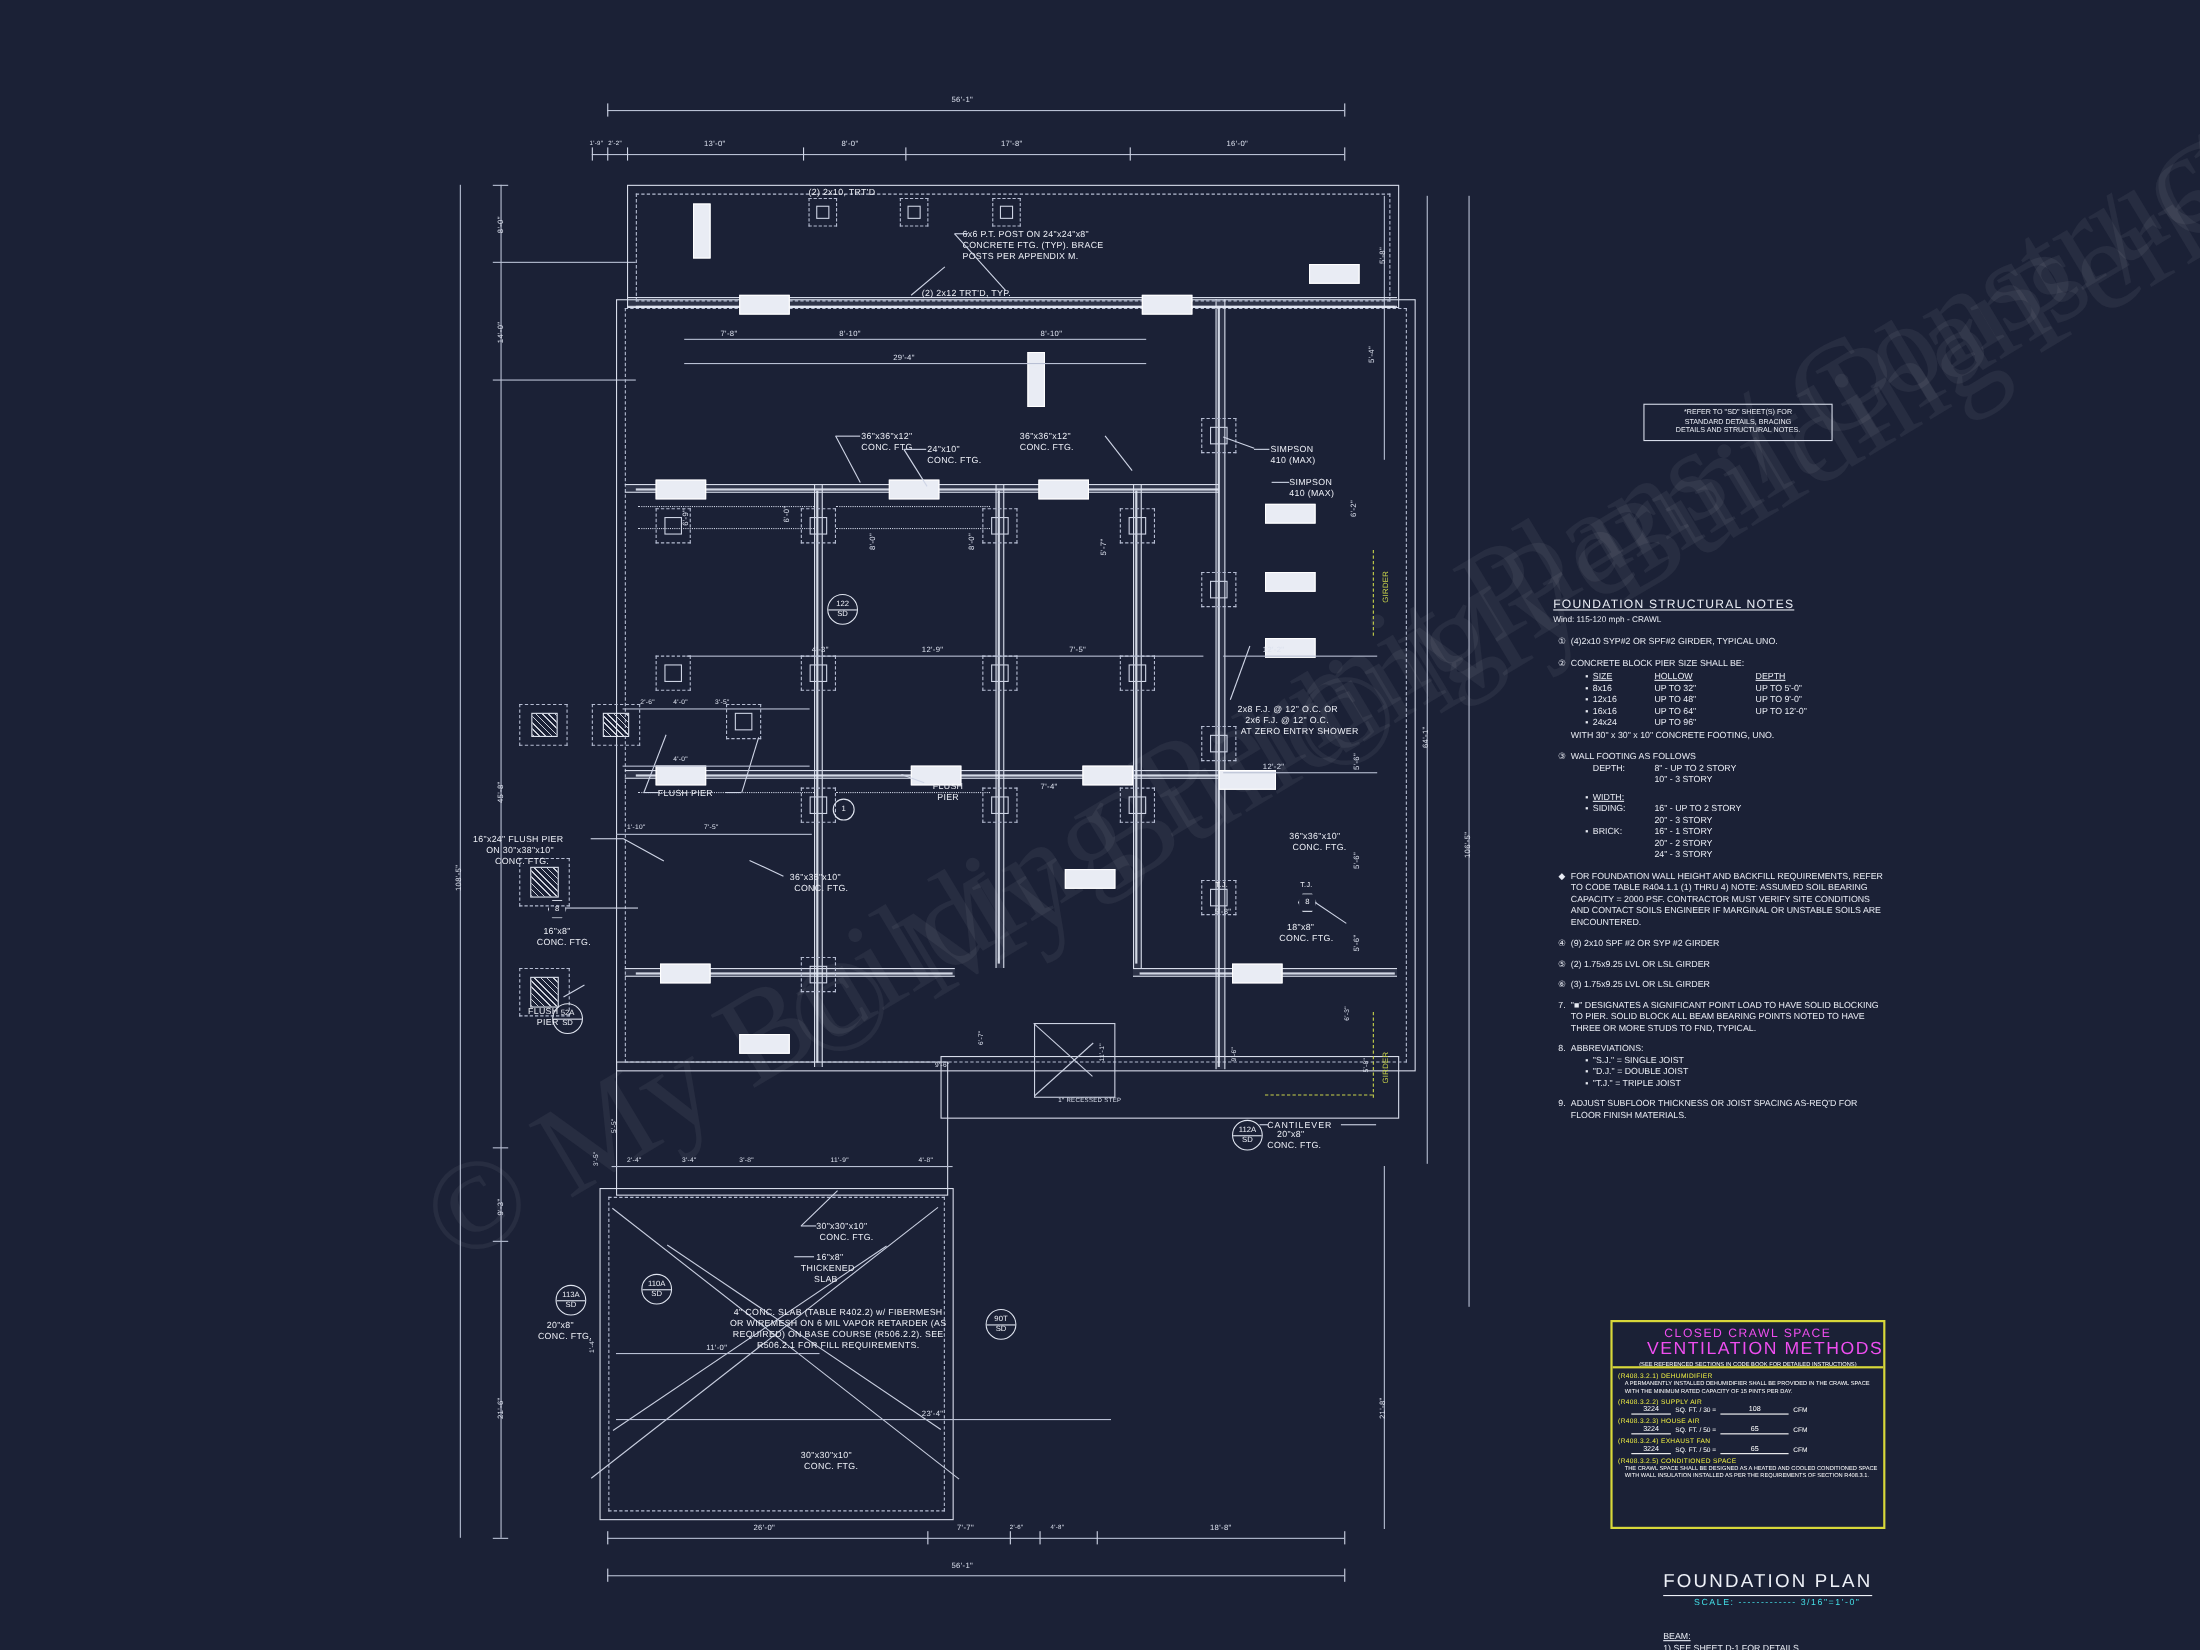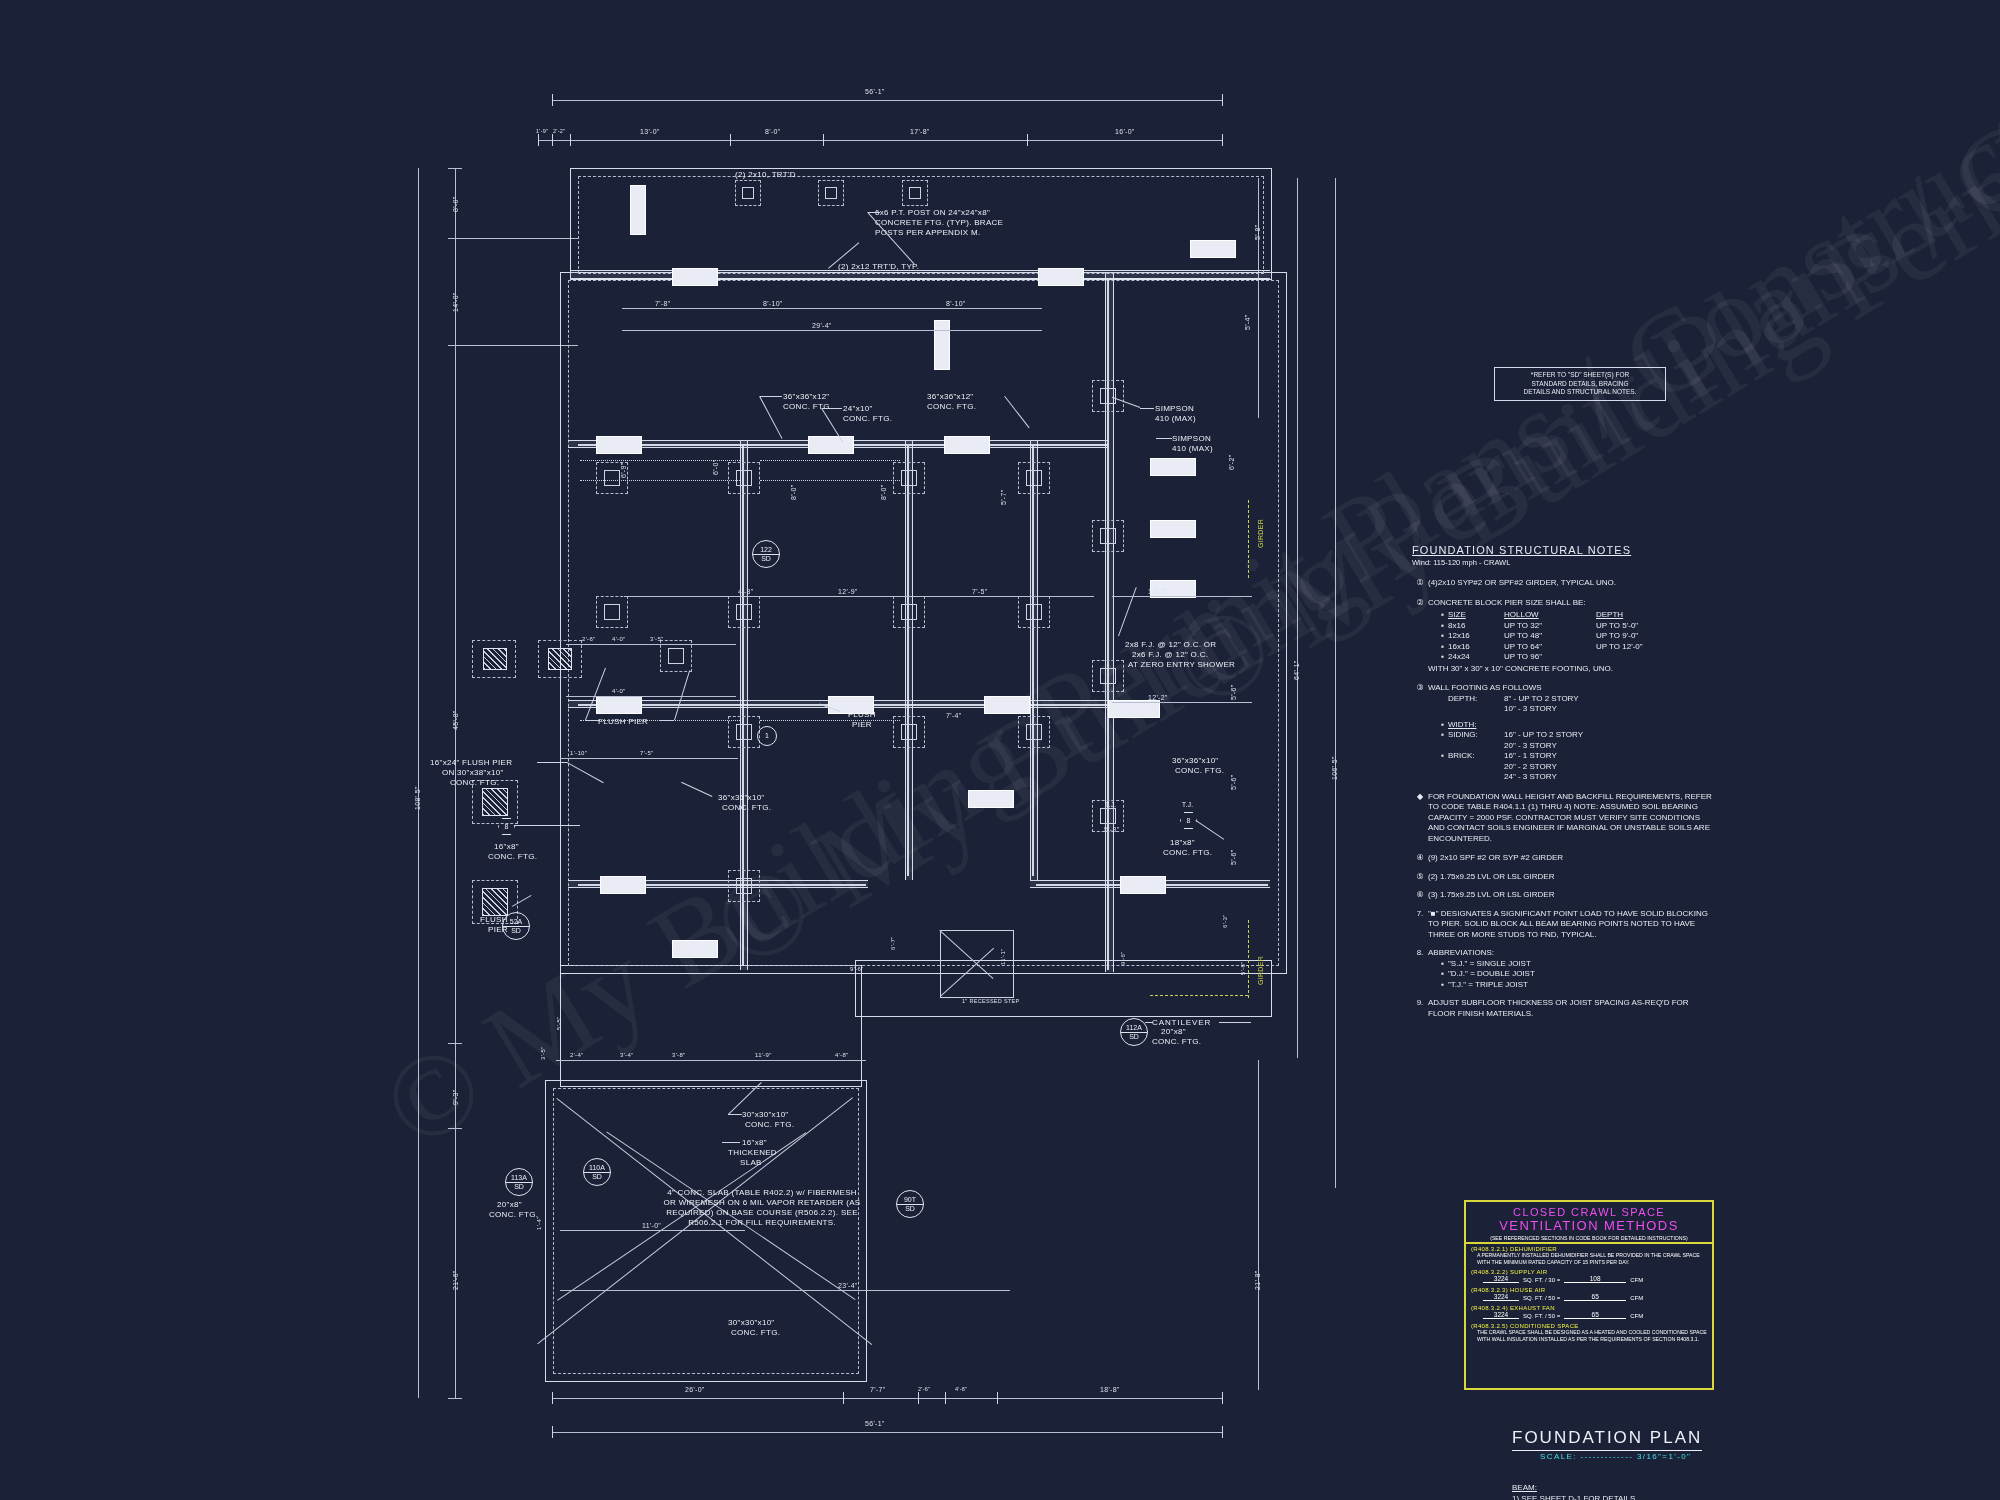--- a/index.html
+++ b/index.html
@@ -633,21 +633,21 @@
     </div>
     <div class="row" style="margin-top:8px;">
       <div class="num">9.</div>
       <div class="body" style="width:250px;">ADJUST SUBFLOOR THICKNESS OR JOIST SPACING AS-REQ'D FOR FLOOR FINISH MATERIALS.</div>
     </div>
   </div>
 
 
   <div class="ybox" style="left:1464px;top:1200px;width:246px;height:186px;">
     <div class="ytitle" style="font-size:11px;margin-top:4px;">CLOSED CRAWL SPACE</div>
-    <div class="ytitle" style="font-size:13px;">VENTILATION METHODS</div>
+    <div class="ytitle" style="font-size:16px;text-align:right;">VENTILATION METHODS</div>
     <div style="color:#fff;font-size:5.2px;text-align:center;margin-top:2px;">(SEE REFERENCED SECTIONS IN CODE BOOK FOR DETAILED INSTRUCTIONS)</div>
     <div class="ysep" style="left:0px;top:40px;width:246px;"></div>
 
     <div style="margin:5px 0 0 5px;">
       <div class="ylbl">(R408.3.2.1)  DEHUMIDIFIER</div>
       <div class="ywhite" style="font-size:5.2px;line-height:6.5px;margin-left:6px;width:230px;">A PERMANENTLY INSTALLED DEHUMIDIFIER SHALL BE PROVIDED IN THE CRAWL SPACE WITH THE MINIMUM RATED CAPACITY OF 15 PINTS PER DAY.</div>
     </div>
     <div style="margin:4px 0 0 5px;">
       <div class="ylbl">(R408.3.2.2)  SUPPLY AIR</div>
       <div style="display:flex;align-items:flex-end;gap:4px;margin-left:12px;">

